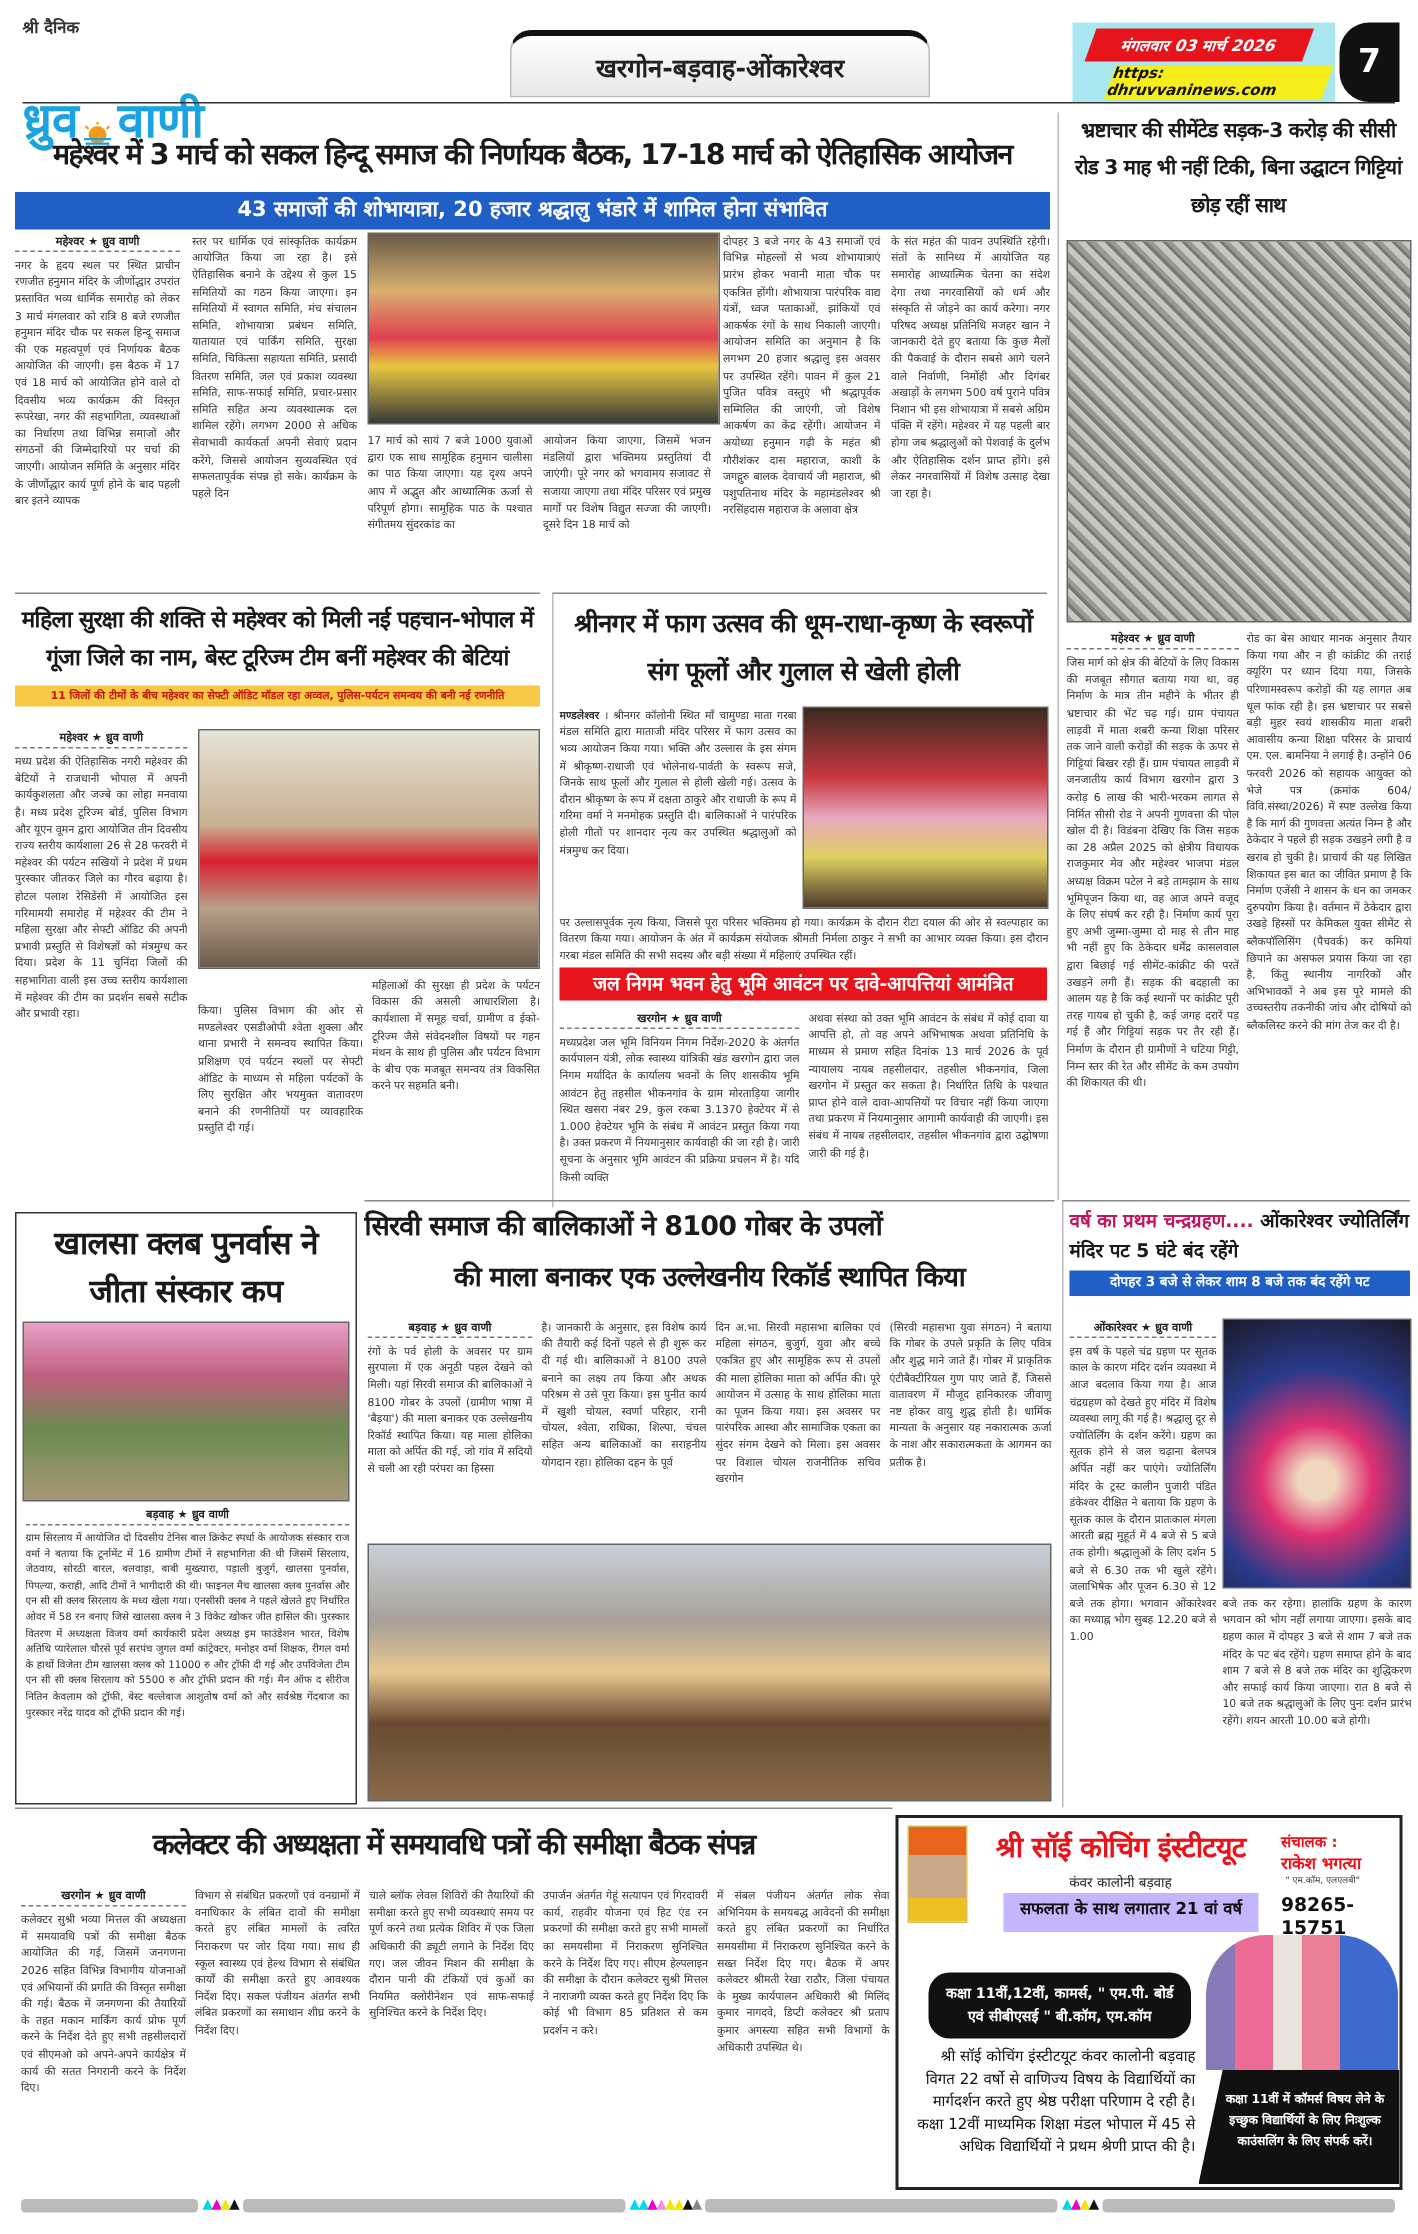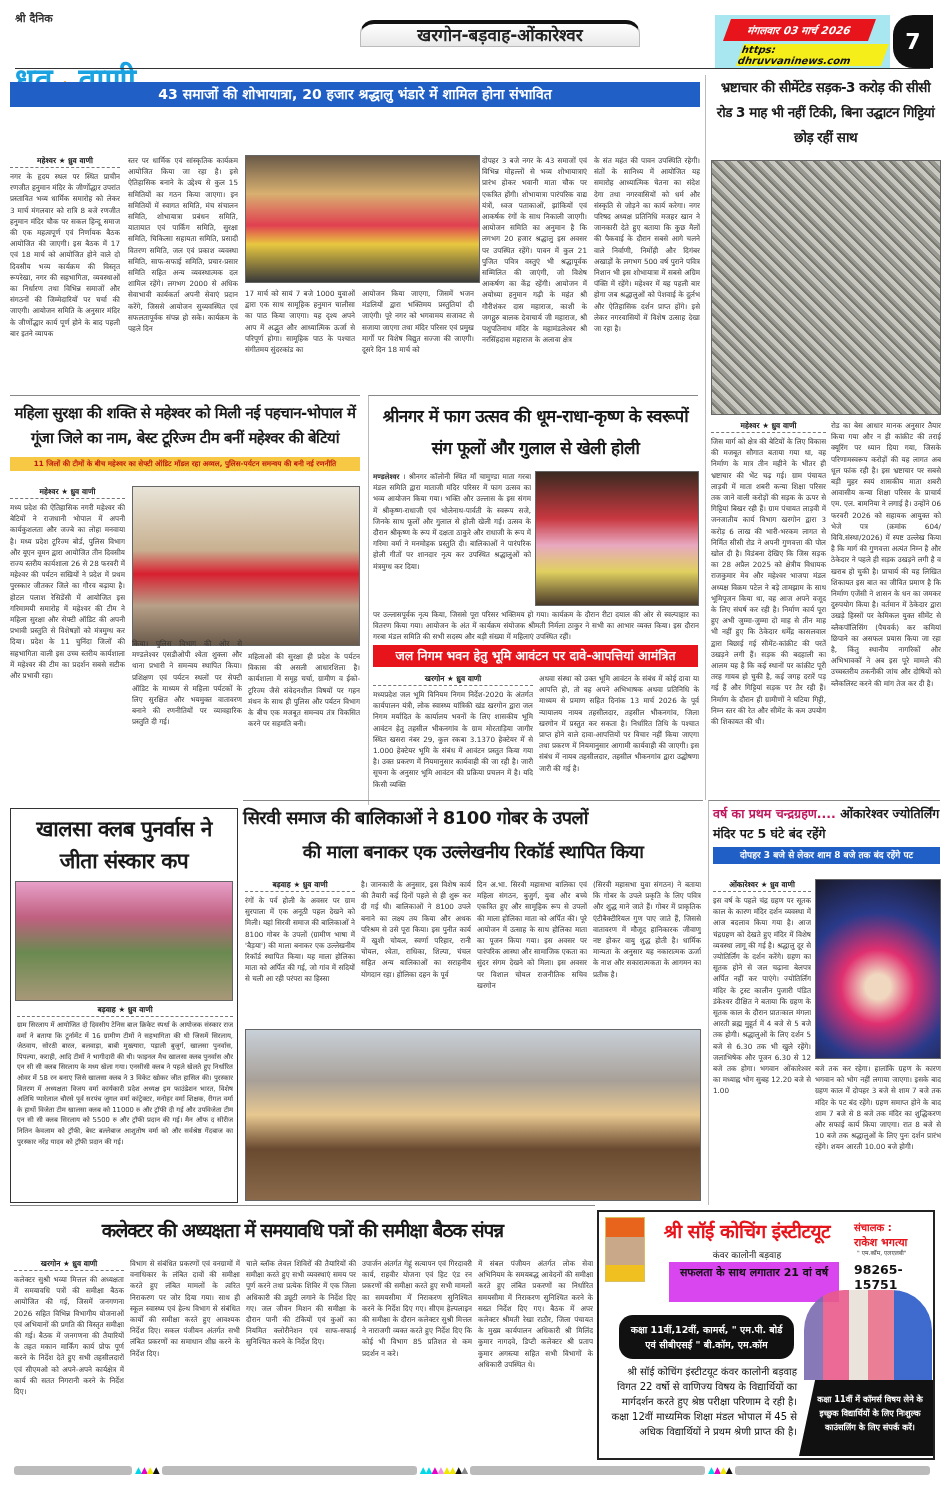--- a/index.html
+++ b/index.html
@@ -29,32 +29,33 @@
               <line x1="3" y1="3" x2="5" y2="5"></line>
               <line x1="19" y1="3" x2="17" y2="5"></line>
             </g>
             <rect x="2" y="11" width="18" height="1.5" fill="#1aa3e0"></rect>
             <rect x="3" y="14" width="16" height="1.5" fill="#1aa3e0"></rect>
           </svg>
       </span>
       <span>वाणी</span>
     </div>
   </div>
-  <div class="abs" style="left:360px;top:20px;width:280px;height:27px;background:linear-gradient(#fff,#e8e8e8);border:1px solid #bbb;border-radius:14px 14px 0 0;border-top:4px solid #111;display:flex;align-items:flex-end;justify-content:center;">
+  <div class="abs" style="left:340px;top:20px;width:280px;height:45px;background:linear-gradient(#fff,#e8e8e8);border:1px solid #bbb;border-radius:14px 14px 0 0;border-top:4px solid #111;display:flex;align-items:center;justify-content:center;">
     <span style="font-size:17px;font-weight:bold;color:#222;">खरगोन-बड़वाह-ओंकारेश्वर</span>
   </div>
   <div class="abs" style="left:715px;top:15px;width:175px;height:53px;background:#a8e6f0;">
     <div style="position:absolute;left:12px;top:4px;width:145px;height:22px;background:#e8141c;color:#fff;font-size:10.5px;font-weight:bold;display:flex;align-items:center;justify-content:center;transform:skewX(-20deg);">मंगलवार 03 मार्च 2026</div>
     <div style="position:absolute;left:25px;top:29px;width:145px;height:22px;background:#f6ee1a;color:#111;font-size:10px;font-weight:bold;display:flex;align-items:center;justify-content:center;transform:skewX(-20deg);">https: dhruvvaninews.com</div>
   </div>
   <div class="abs" style="left:893px;top:15px;width:40px;height:53px;background:#111;color:#fff;font-size:22px;font-weight:bold;border-radius:20px 0 0 20px;display:flex;align-items:center;justify-content:center;">7</div>
   <div class="abs rule" style="left:15px;top:68px;width:915px;height:1px;"></div>
 </div>
 
 <div class="abs" style="left:10px;top:80px;width:690px;height:310px;">
+  <div class="hl" style="font-size:19px;line-height:46px;text-align:center;white-space:nowrap;letter-spacing:-1px;">महेश्वर में 3 मार्च को सकल हिन्दू समाज की निर्णायक बैठक, 17-18 मार्च को ऐतिहासिक आयोजन</div>
   <div style="background:#1f5fc6;color:#fff;font-size:14px;font-weight:bold;text-align:center;height:25px;line-height:25px;margin:2px 0 0 0;">43 समाजों की शोभायात्रा, 20 हजार श्रद्धालु भंडारे में शामिल होना संभावित</div>
   <div class="col" style="left:0;top:75px;width:110px;height:230px;">
     <div class="byline"><span>महेश्वर</span> <span class="star">★</span> <span>ध्रुव वाणी</span></div>
     <div class="body-text" style="height:210px;">नगर के हृदय स्थल पर स्थित प्राचीन रणजीत हनुमान मंदिर के जीर्णोद्धार उपरांत प्रस्तावित भव्य धार्मिक समारोह को लेकर 3 मार्च मंगलवार को रात्रि 8 बजे रणजीत हनुमान मंदिर चौक पर सकल हिन्दू समाज की एक महत्वपूर्ण एवं निर्णायक बैठक आयोजित की जाएगी। इस बैठक में 17 एवं 18 मार्च को आयोजित होने वाले दो दिवसीय भव्य कार्यक्रम की विस्तृत रूपरेखा, नगर की सहभागिता, व्यवस्थाओं का निर्धारण तथा विभिन्न समाजों और संगठनों की जिम्मेदारियों पर चर्चा की जाएगी। आयोजन समिति के अनुसार मंदिर के जीर्णोद्धार कार्य पूर्ण होने के बाद पहली बार इतने व्यापक</div>
   </div>
   <div class="col body-text" style="left:118px;top:75px;width:110px;height:230px;">स्तर पर धार्मिक एवं सांस्कृतिक कार्यक्रम आयोजित किया जा रहा है। इसे ऐतिहासिक बनाने के उद्देश्य से कुल 15 समितियों का गठन किया जाएगा। इन समितियों में स्वागत समिति, मंच संचालन समिति, शोभायात्रा प्रबंधन समिति, यातायात एवं पार्किंग समिति, सुरक्षा समिति, चिकित्सा सहायता समिति, प्रसादी वितरण समिति, जल एवं प्रकाश व्यवस्था समिति, साफ-सफाई समिति, प्रचार-प्रसार समिति सहित अन्य व्यवस्थात्मक दल शामिल रहेंगे। लगभग 2000 से अधिक सेवाभावी कार्यकर्ता अपनी सेवाएं प्रदान करेंगे, जिससे आयोजन सुव्यवस्थित एवं सफलतापूर्वक संपन्न हो सके। कार्यक्रम के पहले दिन</div>
   <div class="abs photo" style="left:235px;top:75px;width:235px;height:128px;background:linear-gradient(180deg,#6a5a48,#d8b070 30%,#e04050 55%,#e8c840 70%,#3a3a3a);"></div>
   <div class="col body-text" style="left:235px;top:208px;width:110px;height:95px;">17 मार्च को सायं 7 बजे 1000 युवाओं द्वारा एक साथ सामूहिक हनुमान चालीसा का पाठ किया जाएगा। यह दृश्य अपने आप में अद्भुत और आध्यात्मिक ऊर्जा से परिपूर्ण होगा। सामूहिक पाठ के पश्चात संगीतमय सुंदरकांड का</div>
   <div class="col body-text" style="left:352px;top:208px;width:112px;height:95px;">आयोजन किया जाएगा, जिसमें भजन मंडलियों द्वारा भक्तिमय प्रस्तुतियां दी जाएंगी। पूरे नगर को भगवामय सजावट से सजाया जाएगा तथा मंदिर परिसर एवं प्रमुख मार्गों पर विशेष विद्युत सज्जा की जाएगी। दूसरे दिन 18 मार्च को</div>
   <div class="col body-text" style="left:472px;top:75px;width:105px;height:230px;">दोपहर 3 बजे नगर के 43 समाजों एवं विभिन्न मोहल्लों से भव्य शोभायात्राएं प्रारंभ होकर भवानी माता चौक पर एकत्रित होंगी। शोभायात्रा पारंपरिक वाद्य यंत्रों, ध्वज पताकाओं, झांकियों एवं आकर्षक रंगों के साथ निकाली जाएगी। आयोजन समिति का अनुमान है कि लगभग 20 हजार श्रद्धालु इस अवसर पर उपस्थित रहेंगे। पावन में कुल 21 पुजित पवित्र वस्तुएं भी श्रद्धापूर्वक सम्मिलित की जाएंगी, जो विशेष आकर्षण का केंद्र रहेंगी। आयोजन में अयोध्या हनुमान गढ़ी के महंत श्री गौरीशंकर दास महाराज, काशी के जगद्गुरु बालक देवाचार्य जी महाराज, श्री पशुपतिनाथ मंदिर के महामंडलेश्वर श्री नरसिंहदास महाराज के अलावा क्षेत्र</div>
@@ -72,21 +73,21 @@
 </div>
 
 <div class="abs" style="left:10px;top:395px;width:350px;height:410px;border-top:1px solid #888;">
   <div class="hl" style="font-size:15px;line-height:25px;text-align:center;padding-top:5px;">महिला सुरक्षा की शक्ति से महेश्वर को मिली नई पहचान-भोपाल में गूंजा जिले का नाम, बेस्ट टूरिज्म टीम बनीं महेश्वर की बेटियां</div>
   <div style="background:#f7c843;color:#c0180c;font-size:7.2px;font-weight:bold;text-align:center;height:14px;line-height:14px;margin-top:6px;white-space:nowrap;overflow:hidden;">11 जिलों की टीमों के बीच महेश्वर का सेफ्टी ऑडिट मॉडल रहा अव्वल, पुलिस-पर्यटन समन्वय की बनी नई रणनीति</div>
   <div class="col" style="left:0;top:90px;width:115px;height:315px;">
     <div class="byline"><span>महेश्वर</span> <span class="star">★</span> <span>ध्रुव वाणी</span></div>
     <div class="body-text" style="height:295px;">मध्य प्रदेश की ऐतिहासिक नगरी महेश्वर की बेटियों ने राजधानी भोपाल में अपनी कार्यकुशलता और जज्बे का लोहा मनवाया है। मध्य प्रदेश टूरिज्म बोर्ड, पुलिस विभाग और यूएन वूमन द्वारा आयोजित तीन दिवसीय राज्य स्तरीय कार्यशाला 26 से 28 फरवरी में महेश्वर की पर्यटन सखियों ने प्रदेश में प्रथम पुरस्कार जीतकर जिले का गौरव बढ़ाया है। होटल पलाश रेसिडेंसी में आयोजित इस गरिमामयी समारोह में महेश्वर की टीम ने महिला सुरक्षा और सेफ्टी ऑडिट की अपनी प्रभावी प्रस्तुति से विशेषज्ञों को मंत्रमुग्ध कर दिया। प्रदेश के 11 चुनिंदा जिलों की सहभागिता वाली इस उच्च स्तरीय कार्यशाला में महेश्वर की टीम का प्रदर्शन सबसे सटीक और प्रभावी रहा।</div>
   </div>
   <div class="abs photo" style="left:122px;top:90px;width:228px;height:160px;background:linear-gradient(180deg,#e8e4d8,#c8b090 40%,#d82030 55%,#b8a088 75%,#6a5a4a);"></div>
-  <div class="col body-text" style="left:122px;top:242px;width:110px;height:150px;">किया। पुलिस विभाग की ओर से मण्डलेश्वर एसडीओपी श्वेता शुक्ला और थाना प्रभारी ने समन्वय स्थापित किया। प्रशिक्षण एवं पर्यटन स्थलों पर सेफ्टी ऑडिट के माध्यम से महिला पर्यटकों के लिए सुरक्षित और भयमुक्त वातावरण बनाने की रणनीतियों पर व्यावहारिक प्रस्तुति दी गई।</div>
+  <div class="col body-text" style="left:122px;top:272px;width:110px;height:150px;">किया। पुलिस विभाग की ओर से मण्डलेश्वर एसडीओपी श्वेता शुक्ला और थाना प्रभारी ने समन्वय स्थापित किया। प्रशिक्षण एवं पर्यटन स्थलों पर सेफ्टी ऑडिट के माध्यम से महिला पर्यटकों के लिए सुरक्षित और भयमुक्त वातावरण बनाने की रणनीतियों पर व्यावहारिक प्रस्तुति दी गई।</div>
   <div class="col body-text" style="left:238px;top:255px;width:112px;height:150px;">महिलाओं की सुरक्षा ही प्रदेश के पर्यटन विकास की असली आधारशिला है। कार्यशाला में समूह चर्चा, ग्रामीण व ईको-टूरिज्म जैसे संवेदनशील विषयों पर गहन मंथन के साथ ही पुलिस और पर्यटन विभाग के बीच एक मजबूत समन्वय तंत्र विकसित करने पर सहमति बनी।</div>
 </div>
 
 <div class="abs" style="left:368px;top:395px;width:330px;height:250px;border-top:1px solid #888;border-left:1px solid #bbb;padding-left:4px;">
   <div class="hl" style="font-size:17px;line-height:32px;text-align:center;padding-top:4px;">श्रीनगर में फाग उत्सव की धूम-राधा-कृष्ण के स्वरूपों संग फूलों और गुलाल से खेली होली</div>
   <div class="col body-text" style="left:4px;top:75px;width:158px;height:135px;">
     <b>मण्डलेश्वर</b> । <span>श्रीनगर कॉलोनी स्थित माँ चामुण्डा माता गरबा मंडल समिति द्वारा माताजी मंदिर परिसर में फाग उत्सव का भव्य आयोजन किया गया। भक्ति और उल्लास के इस संगम में श्रीकृष्ण-राधाजी एवं भोलेनाथ-पार्वती के स्वरूप सजे, जिनके साथ फूलों और गुलाल से होली खेली गई। उत्सव के दौरान श्रीकृष्ण के रूप में दक्षता ठाकुरे और राधाजी के रूप में गरिमा वर्मा ने मनमोहक प्रस्तुति दी। बालिकाओं ने पारंपरिक होली गीतों पर शानदार नृत्य कर उपस्थित श्रद्धालुओं को मंत्रमुग्ध कर दिया।</span>
   </div>
   <div class="abs photo" style="left:166px;top:75px;width:164px;height:135px;background:linear-gradient(180deg,#3a2a20,#c83840 35%,#e8a8c0 55%,#e0d060 75%,#4a3a2a);"></div>
   <div class="col body-text" style="left:4px;top:213px;width:326px;height:34px;">पर उल्लासपूर्वक नृत्य किया, जिससे पूरा परिसर भक्तिमय हो गया। कार्यक्रम के दौरान रीटा दयाल की ओर से स्वल्पाहार का वितरण किया गया। आयोजन के अंत में कार्यक्रम संयोजक श्रीमती निर्मला ठाकुर ने सभी का आभार व्यक्त किया। इस दौरान गरबा मंडल समिति की सभी सदस्य और बड़ी संख्या में महिलाएं उपस्थित रहीं।</div>
@@ -146,21 +147,21 @@
   <div class="col body-text" style="left:120px;top:52px;width:110px;height:195px;">विभाग से संबंधित प्रकरणों एवं वनग्रामों में वनाधिकार के लंबित दावों की समीक्षा करते हुए लंबित मामलों के त्वरित निराकरण पर जोर दिया गया। साथ ही स्कूल स्वास्थ्य एवं हेल्थ विभाग से संबंधित कार्यों की समीक्षा करते हुए आवश्यक निर्देश दिए। सकल पंजीयन अंतर्गत सभी लंबित प्रकरणों का समाधान शीघ्र करने के निर्देश दिए।</div>
   <div class="col body-text" style="left:236px;top:52px;width:110px;height:195px;">चाले ब्लॉक लेवल शिविरों की तैयारियों की समीक्षा करते हुए सभी व्यवस्थाएं समय पर पूर्ण करने तथा प्रत्येक शिविर में एक जिला अधिकारी की ड्यूटी लगाने के निर्देश दिए गए। जल जीवन मिशन की समीक्षा के दौरान पानी की टंकियों एवं कुओं का नियमित क्लोरीनेशन एवं साफ-सफाई सुनिश्चित करने के निर्देश दिए।</div>
   <div class="col body-text" style="left:352px;top:52px;width:110px;height:195px;">उपार्जन अंतर्गत गेहूं सत्यापन एवं गिरदावरी कार्य, राहवीर योजना एवं हिट एंड रन प्रकरणों की समीक्षा करते हुए सभी मामलों का समयसीमा में निराकरण सुनिश्चित करने के निर्देश दिए गए। सीएम हेल्पलाइन की समीक्षा के दौरान कलेक्टर सुश्री मित्तल ने नाराजगी व्यक्त करते हुए निर्देश दिए कि कोई भी विभाग 85 प्रतिशत से कम प्रदर्शन न करे।</div>
   <div class="col body-text" style="left:468px;top:52px;width:115px;height:195px;">में संबल पंजीयन अंतर्गत लोक सेवा अभिनियम के समयबद्ध आवेदनों की समीक्षा करते हुए लंबित प्रकरणों का निर्धारित समयसीमा में निराकरण सुनिश्चित करने के सख्त निर्देश दिए गए। बैठक में अपर कलेक्टर श्रीमती रेखा राठौर, जिला पंचायत के मुख्य कार्यपालन अधिकारी श्री मिलिंद कुमार नागदवे, डिप्टी कलेक्टर श्री प्रताप कुमार अगस्त्या सहित सभी विभागों के अधिकारी उपस्थित थे।</div>
 </div>
 
 <div class="abs" style="left:597px;top:1210px;width:338px;height:250px;border:2px solid #222;background:#fff;">
   <div class="abs" style="left:6px;top:5px;width:40px;height:65px;background:linear-gradient(180deg,#e8641c 0 30%,#c8a888 30% 75%,#f0c020 75%);border:1px solid #d8c060;"></div>
   <div class="abs" style="left:48px;top:6px;width:200px;font-size:19px;font-weight:bold;color:#e8141c;text-align:center;letter-spacing:-0.5px;">श्री सॉई कोचिंग इंस्टीटयूट</div>
   <div class="abs" style="left:48px;top:36px;width:200px;font-size:9px;color:#222;text-align:center;">कंवर कालोनी बड़वाह</div>
-  <div class="abs" style="left:70px;top:50px;width:170px;height:40px;background:#d946ef;font-size:11px;font-weight:bold;color:#111;text-align:center;line-height:22px;">सफलता के साथ लगातार 21 वां वर्ष</div>
+  <div class="abs" style="left:70px;top:50px;width:170px;height:26px;background:#c4b5fd;font-size:11px;font-weight:bold;color:#111;text-align:center;line-height:22px;">सफलता के साथ लगातार 21 वां वर्ष</div>
   <div class="abs" style="left:255px;top:8px;width:80px;font-size:10px;font-weight:bold;color:#e8141c;">संचालक :</div>
   <div class="abs" style="left:255px;top:22px;width:80px;font-size:11px;font-weight:bold;color:#e8141c;">राकेश भगत्या</div>
   <div class="abs" style="left:258px;top:37px;width:80px;font-size:6px;color:#333;">" एम.कॉम, एलएलबी"</div>
   <div class="abs" style="left:255px;top:50px;width:80px;font-size:12.5px;font-weight:bold;color:#111;">98265-15751</div>
   <div class="abs" style="left:20px;top:103px;width:175px;height:44px;background:#111;color:#fff;border-radius:14px;font-size:9.5px;font-weight:bold;text-align:center;padding:7px 10px;line-height:15px;">कक्षा 11वीं,12वीं, कामर्स, " एम.पी. बोर्ड एवं सीबीएसई " बी.कॉम, एम.कॉम</div>
   <div class="abs" style="left:205px;top:78px;width:128px;height:90px;background:linear-gradient(90deg,#7a6ab0 0 15%,#e85a8a 15% 35%,#e8e0d8 35% 50%,#e8708a 50% 70%,#2a5ac8 70%);border-radius:40px 40px 0 0;opacity:0.9;"></div>
   <div class="abs" style="left:8px;top:152px;width:190px;font-size:10px;font-weight:normal;color:#111;text-align:right;line-height:15px;">श्री सॉई कोचिंग इंस्टीटयूट कंवर कालोनी बड़वाह विगत 22 वर्षो से वाणिज्य विषय के विद्यार्थियों का मार्गदर्शन करते हुए श्रेष्ठ परीक्षा परिणाम दे रही है। कक्षा 12वीं माध्यमिक शिक्षा मंडल भोपाल में 45 से अधिक विद्यार्थियों ने प्रथम श्रेणी प्राप्त की है।</div>
   <div class="abs" style="left:200px;top:168px;width:134px;height:76px;background:#111;color:#fff;font-size:8.2px;font-weight:bold;text-align:center;padding:12px 6px 6px 14px;line-height:14px;clip-path:polygon(12% 0,100% 0,100% 100%,0 100%);">कक्षा 11वीं में कॉमर्स विषय लेने के इच्छुक विद्यार्थियों के लिए निःशुल्क काउंसलिंग के लिए संपर्क करें।</div>
 </div>
 

